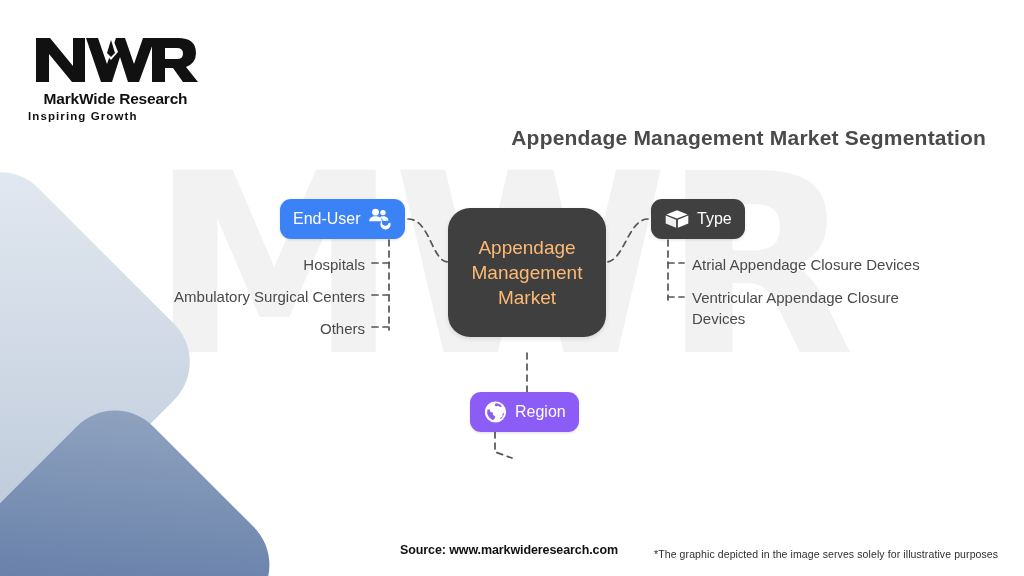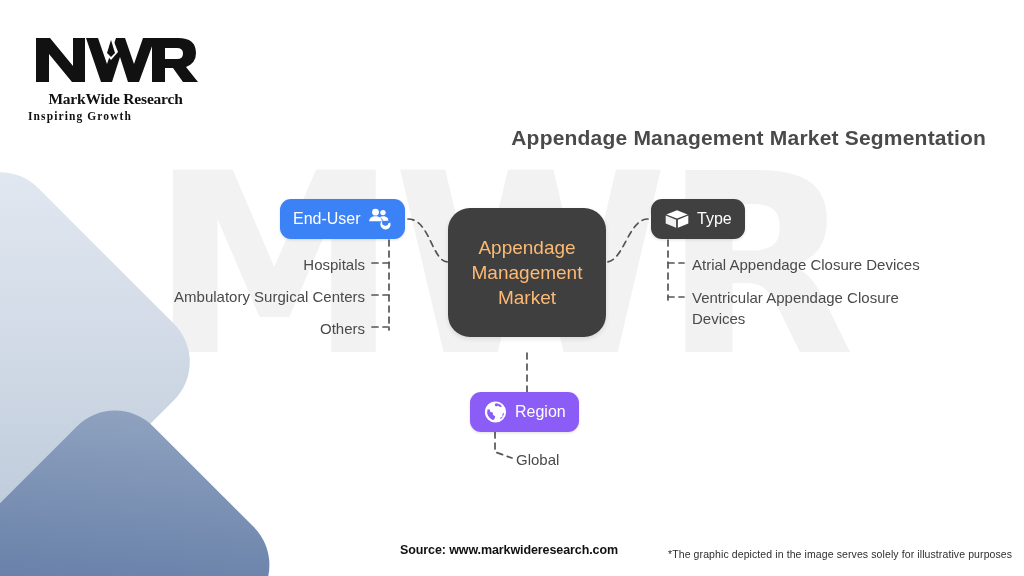--- a/index.html
+++ b/index.html
@@ -33,21 +33,21 @@
     font-size:250px;line-height:196px;
     font-weight:bold;
     letter-spacing:-6px;
     font-family:"DejaVu Sans", sans-serif;
     white-space:nowrap;
     overflow:hidden;
     user-select:none;
   }
 
   
-  .logo{position:absolute;left:28px;top:30px;width:175px;height:92px;font-family:Liberation Serif, serif;}
+  .logo{position:absolute;left:28px;top:30px;width:175px;height:92px;}
   .logo-sub{
     position:absolute;left:0;top:60px;width:175px;text-align:center;
     font-size:15.5px;font-weight:bold;color:#111;letter-spacing:-.2px;
   }
   .logo-tag{
     position:absolute;left:0;top:80px;width:175px;text-align:left;
     font-size:11.5px;font-weight:bold;color:#111;letter-spacing:1.1px;
   }
 
   
@@ -88,21 +88,21 @@
   }
   .leaf-r{text-align:right;}
   .leaf-l{text-align:left;}
 
   
   .src{
     position:absolute;left:400px;top:543px;
     font-size:12.5px;font-weight:bold;color:#111;letter-spacing:-.1px;
   }
   .disc{
-    position:absolute;left:668px;top:548px;
+    position:absolute;left:654px;top:548px;
     font-size:10.5px;color:#2e2e2e;letter-spacing:.1px;text-align:right;
   }
 </style>
 </head>
 <body>
 
 <div id="stage">
 
   <div class="bg-layer">
     <div class="watermark">MWR</div>
@@ -186,18 +186,17 @@
     <span>Region</span>
   </div>
 
   <div class="leaf leaf-r" style="left:90px;top:255px;width:275px;">Hospitals</div>
   <div class="leaf leaf-r" style="left:90px;top:287px;width:275px;">Ambulatory Surgical Centers</div>
   <div class="leaf leaf-r" style="left:90px;top:319px;width:275px;">Others</div>
 
   <div class="leaf leaf-l" style="left:692px;top:255px;width:290px;">Atrial Appendage Closure Devices</div>
   <div class="leaf leaf-l" style="left:692px;top:288px;width:248px;">Ventricular Appendage Closure Devices</div>
 
-  <div class="leaf leaf-l" style="left:516px;top:450px;width:150px;">Global</div>
 
   <div class="src">Source: www.markwideresearch.com</div>
   <div class="disc">*The graphic depicted in the image serves solely for illustrative purposes</div>
 
 </div>
 
 </body></html>

